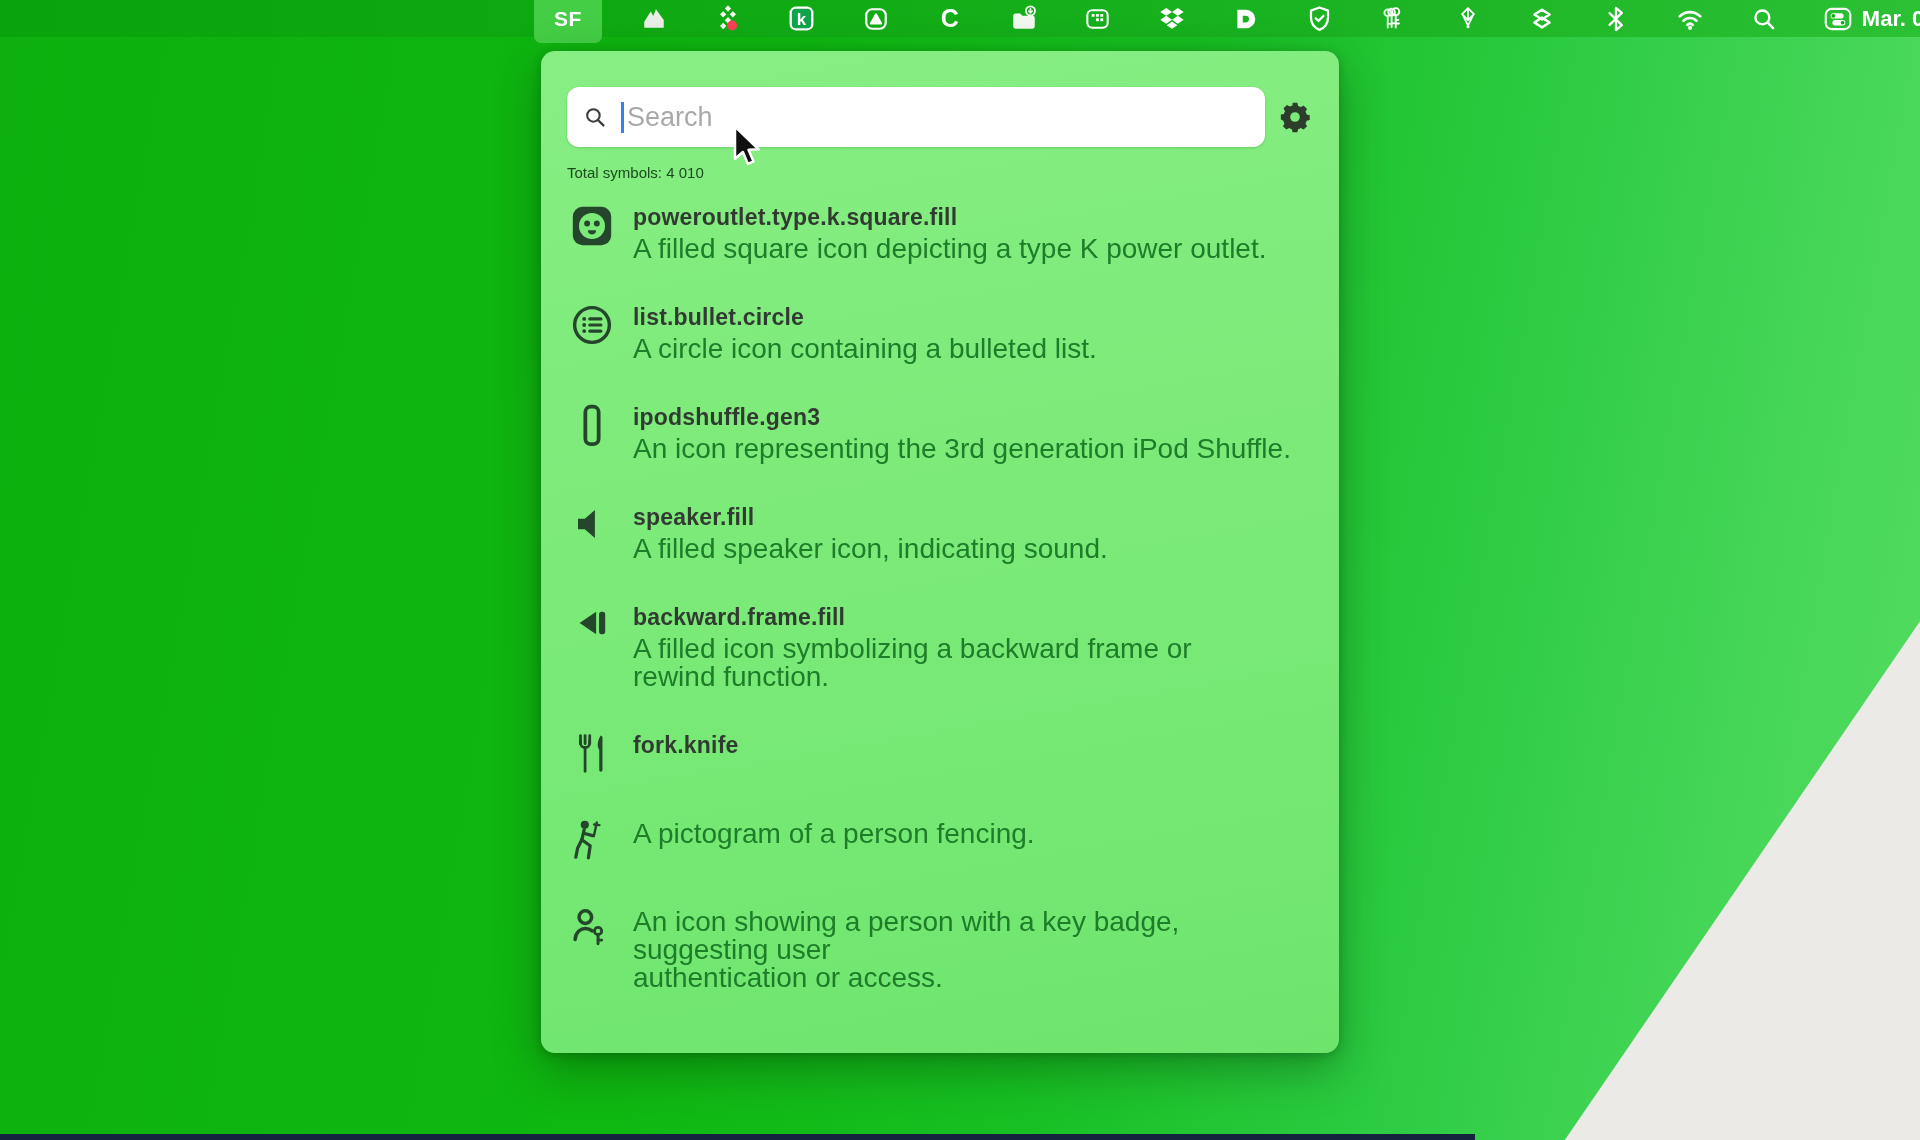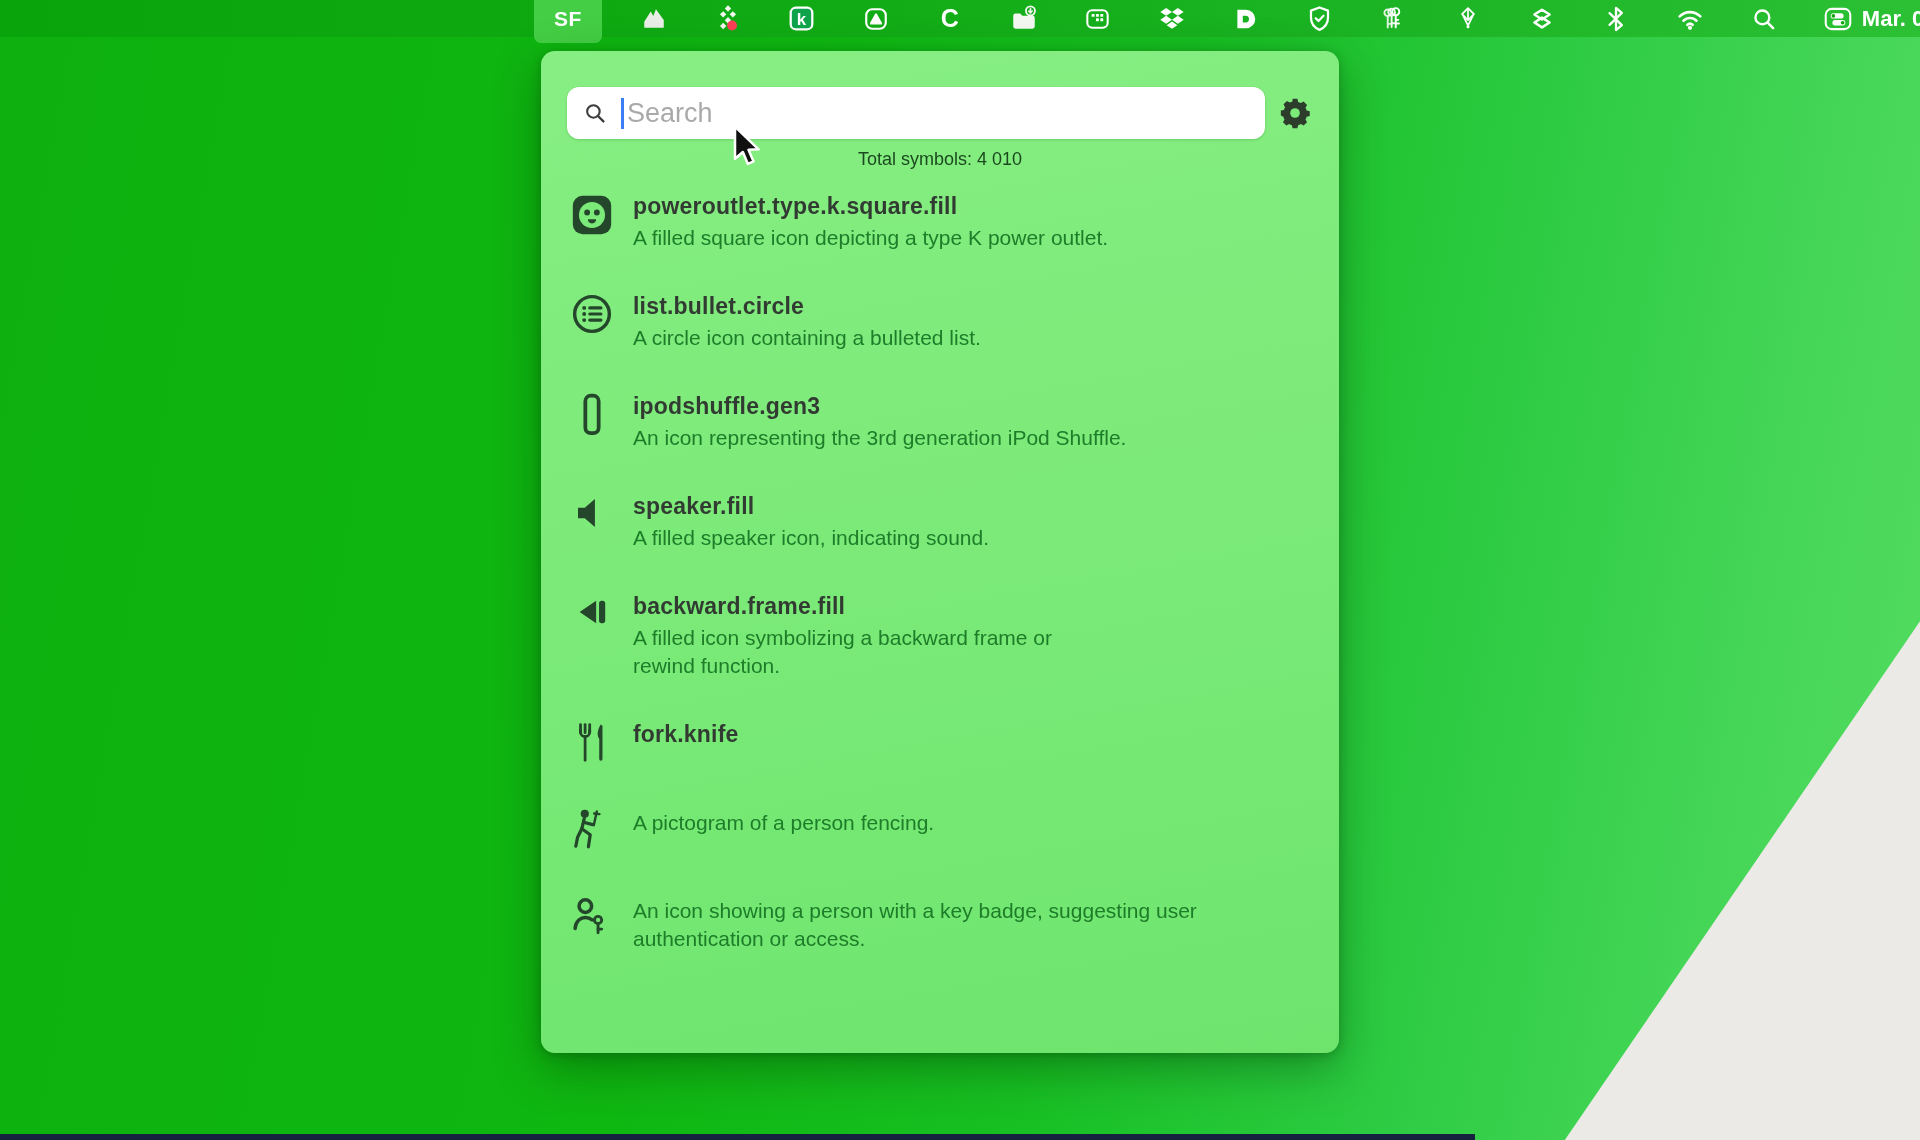--- a/index.html
+++ b/index.html
@@ -45,43 +45,43 @@
   
   .panel{
     position:absolute;left:541px;top:51px;width:798px;height:1002px;
     border-radius:14px;
     background:linear-gradient(170deg,#87ee83 0%,#7cea79 45%,#74e873 75%,#6ee46d 100%);
     box-shadow:0 16px 46px rgba(0,45,0,.38),0 2px 10px rgba(0,45,0,.25);
     box-sizing:border-box;padding:36px 26px 0 26px;
   }
   .search-row{display:flex;align-items:center;}
   .search-field{
-    width:698px;height:52px;box-sizing:border-box;flex:none;
+    width:698px;height:60px;box-sizing:border-box;flex:none;
     background:#ffffff;border-radius:12px;
     display:flex;align-items:center;padding:0 16px;
     box-shadow:0 1px 3px rgba(0,60,0,.18);
   }
   .search-field svg{flex:none;}
   .caret{width:3px;height:31px;background:#3b7df5;margin-left:13px;flex:none;}
   .placeholder{font-size:27px;color:#a9a9a9;margin-left:3px;line-height:1;}
   .gear-btn{
     margin-left:auto;background:none;border:none;padding:0;cursor:default;
     width:36px;height:36px;display:flex;align-items:center;justify-content:center;
   }
   .total-line{
-    margin-top:10px;text-align:center;
-    font-size:18px;color:#1b4a1e;
+    margin-top:17px;text-align:left;
+    font-size:15px;color:#1b4a1e;
   }
   
   .results{margin-top:22px;display:flex;flex-direction:column;gap:40px;}
   .result{display:flex;align-items:flex-start;gap:16px;}
   .result-icon{width:50px;flex:none;display:flex;align-items:center;justify-content:center;}
   .result-text{flex:1;min-width:0;}
   .result-name{font-size:23px;font-weight:bold;color:#323b32;line-height:29px;letter-spacing:.2px;}
-  .result-desc{font-size:21px;color:#1d7d29;line-height:28px;margin-top:3px;white-space:pre-line;}
+  .result-desc{font-size:28px;color:#1d7d29;line-height:28px;margin-top:3px;white-space:pre-line;}
   
   .cursor{position:absolute;left:729px;top:125px;pointer-events:none;}
 </style>
 </head>
 <body>
 
 <div class="desktop"></div>
 <div class="desktop-corner"></div>
 <div class="bottom-strip"></div>
 

